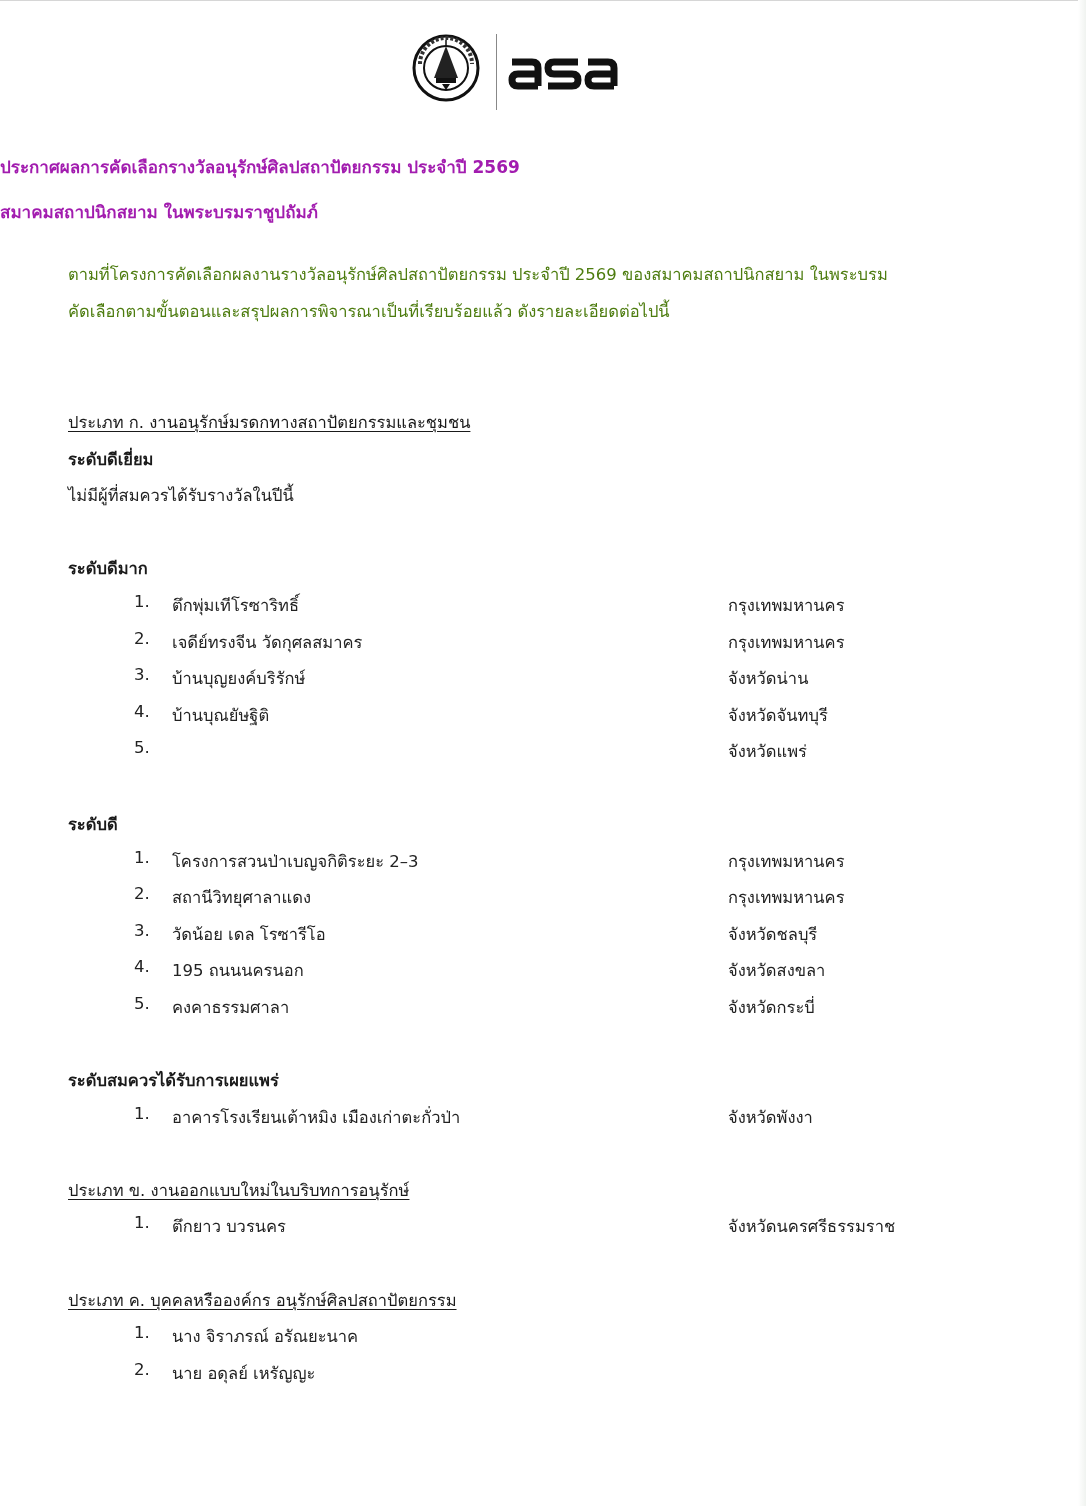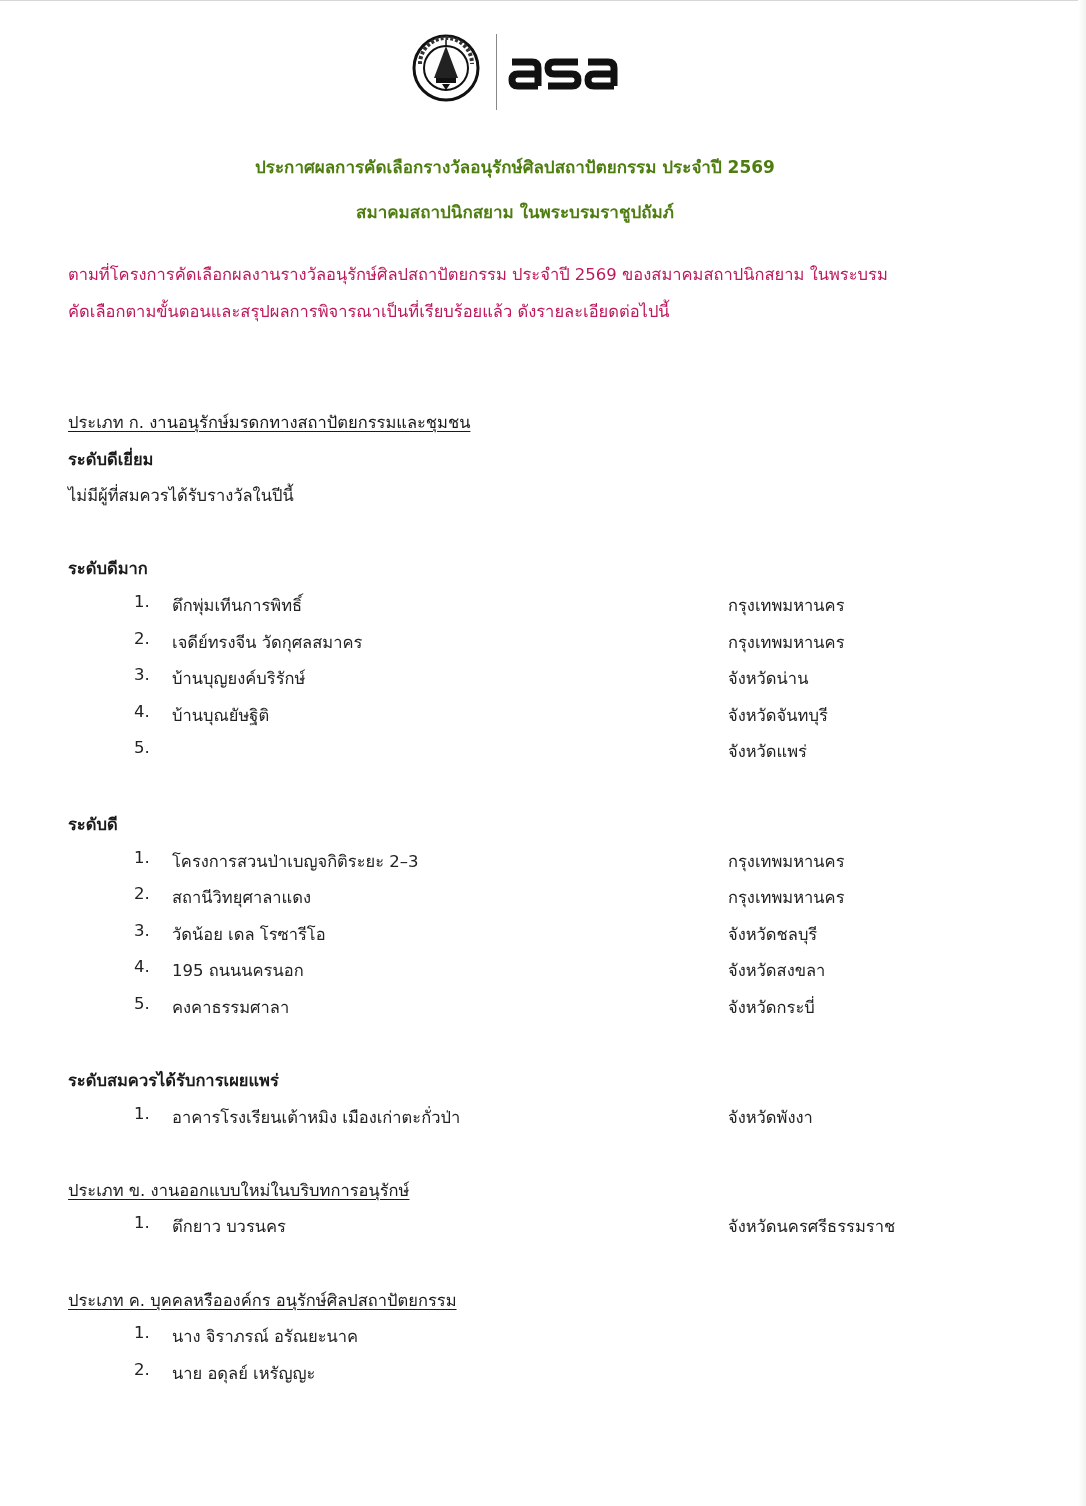--- a/index.html
+++ b/index.html
@@ -11,25 +11,25 @@
     position: relative;
   }
   .page-edge-top { position: absolute; left: 0; top: 0; width: 1086px; height: 1px; background: #d6d6d6; }
   .page-edge-right { position: absolute; right: 0; top: 0; width: 8px; height: 1506px; background: linear-gradient(to right, #ffffff, #f0f3f0); }
 
   .logo-block { position: absolute; left: 406px; top: 30px; width: 214px; height: 82px; }
   .seal { position: absolute; left: 6px; top: 4px; width: 68px; height: 68px; }
   .logo-divider { position: absolute; left: 90px; top: 4px; width: 1px; height: 76px; background: #888; }
   .asa { position: absolute; left: 102px; top: 22px; width: 112px; height: 40px; }
 
-  .title { position: absolute; left: 0; width: 1030px; text-align: center; font-weight: bold; font-size: 17px; color: #4d7c0f; }
+  .title { position: absolute; left: 0; width: 1030px; font-weight: bold; font-size: 17px; color: #a21caf; }
   .title1 { top: 153px; }
   .title2 { top: 190px; margin-top: 8px; }
 
-  .para { position: absolute; left: 68px; width: 900px; font-size: 16.5px; line-height: 37px; top: 256px; color: #be185d; }
+  .para { position: absolute; left: 68px; width: 900px; font-size: 16.5px; line-height: 37px; top: 256px; color: #4d7c0f; }
   .para .line { display: block; white-space: nowrap; }
 
   .cat-heading { position: absolute; left: 68px; font-size: 16.5px; font-weight: normal; text-decoration: underline; text-underline-offset: 3px; white-space: nowrap; }
   .level-heading { position: absolute; left: 68px; font-size: 16.5px; font-weight: bold; white-space: nowrap; }
   .plain { position: absolute; left: 68px; font-size: 16.5px; color: #222; white-space: nowrap; }
 
   .item { position: absolute; left: 0; width: 1086px; height: 30px; font-size: 16.5px; color: #222; }
   .item .num { position: absolute; left: 134px; }
   .item .name { position: absolute; left: 172px; white-space: nowrap; }
   .item .prov { position: absolute; left: 728px; white-space: nowrap; }
@@ -71,21 +71,21 @@
 </div>
 
 <div class="cat-heading" style="top:409px">ประเภท ก. งานอนุรักษ์มรดกทางสถาปัตยกรรมและชุมชน</div>
 <div class="level-heading" style="top:446px">ระดับดีเยี่ยม</div>
 <div class="plain" style="top:482px">ไม่มีผู้ที่สมควรได้รับรางวัลในปีนี้</div>
 
 <div class="level-heading" style="top:555px">ระดับดีมาก</div>
 
 <div class="item" style="top:592px">
   <span class="num">1.</span>
-  <span class="name">ตึกพุ่มเทีนการพิทธิ์</span>
+  <span class="name">ตึกพุ่มเทีโรซาริทธิ์</span>
   <span class="prov">กรุงเทพมหานคร</span>
 </div>
 <div class="item" style="top:629px">
   <span class="num">2.</span>
   <span class="name">เจดีย์ทรงจีน วัดกุศลสมาคร</span>
   <span class="prov">กรุงเทพมหานคร</span>
 </div>
 <div class="item" style="top:665px">
   <span class="num">3.</span>
   <span class="name">บ้านบุญยงค์บริรักษ์</span>

